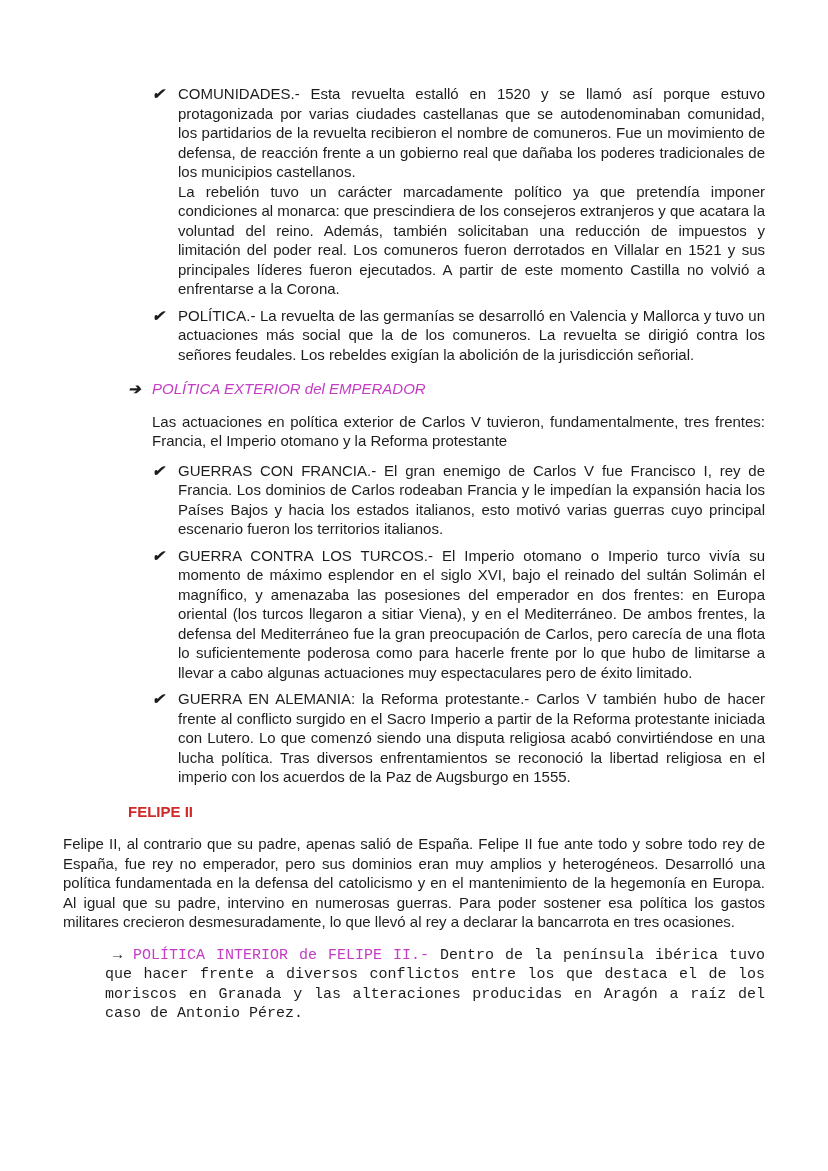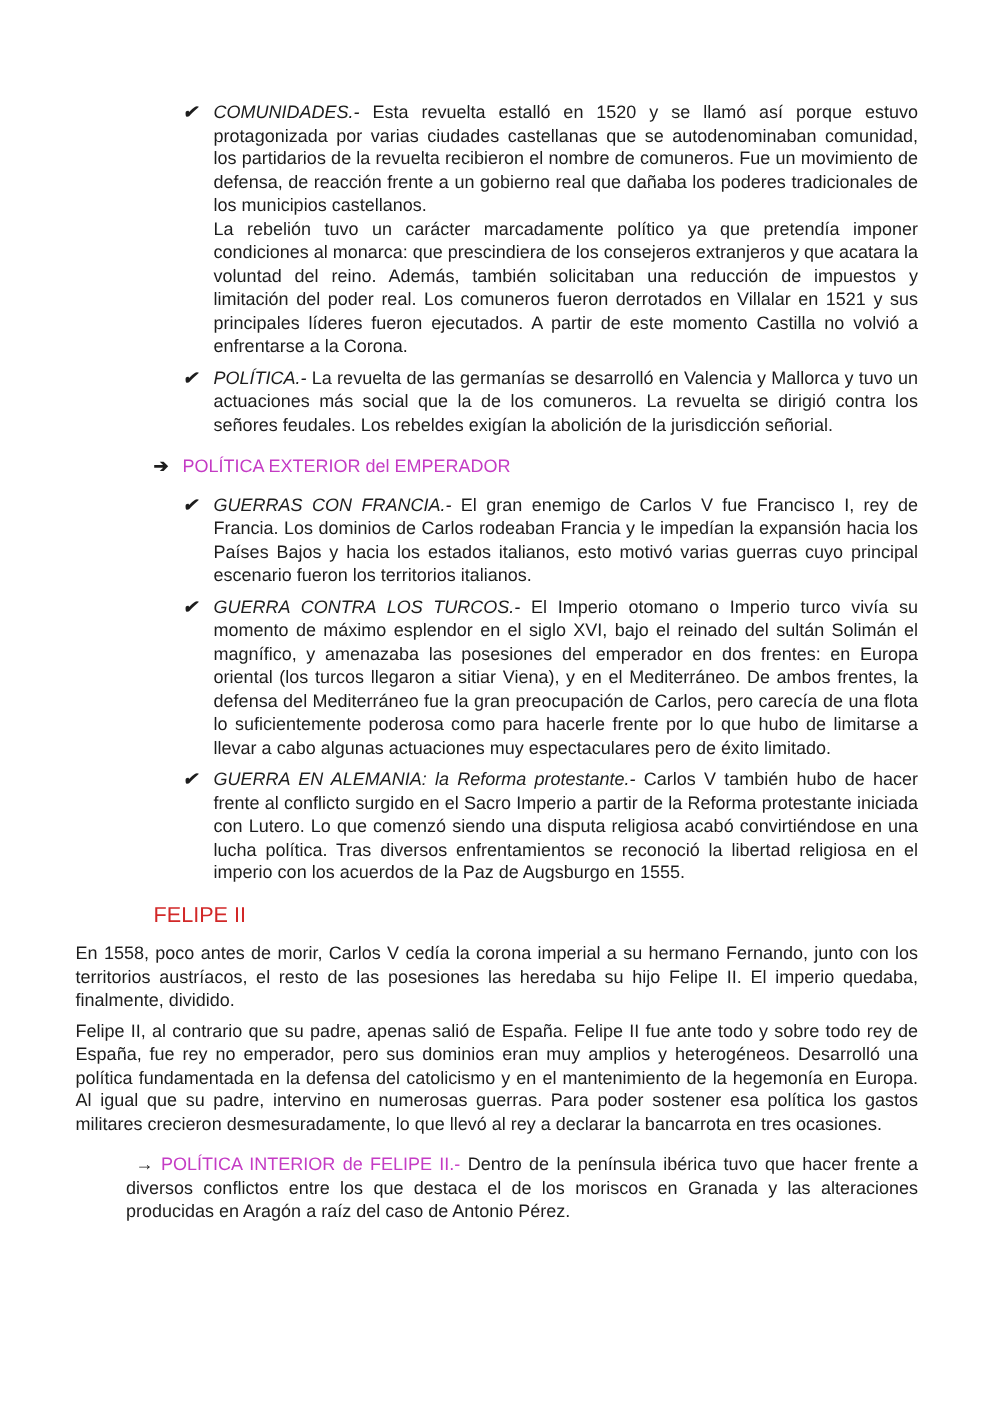--- a/index.html
+++ b/index.html
@@ -36,54 +36,56 @@
     font-style: italic;
   }
   .bullet .bullet-text { flex: 1; }
   .bullet .bullet-text p { margin: 0; }
 
   
   .arrow-heading {
     margin: 15px 0 13px 0;
     padding-left: 65px;
     font-weight: normal;
+    font-style: italic;
   }
   .arrow-heading .arrow {
     display: inline-block;
     width: 24px;
     color: #1d1d1d;
     font-weight: bold;
   }
   .magenta-h { color: #c43bc4; }
 
   
   .indent-para { margin: 0 0 10px 0; padding-left: 89px; }
 
   
   .red-h {
     margin: 15px 0 13px 0;
     padding-left: 65px;
     color: #d22828;
-    font-weight: normal;
-    font-size: 18px;
+    font-weight: bold;
+    font-size: 15px;
     line-height: 19.5px;
   }
 
   .body-para { margin: 0 0 6px 0; }
 
   
   .interior-para {
     margin: 14px 0 0 0;
     padding-left: 42px;
     text-indent: 8px;
+    font-family: Liberation Mono, monospace;
   }
 
   
   .seg-normal { }
-  .seg-italic { font-style: italic; }
+  .seg-italic { }
   .seg-bold { font-weight: normal; }
   .seg-magenta { color: #c43bc4; }
   .seg-arrow { font-weight: bold; color: #1d1d1d; }
 </style>
 </head>
 <body>
 
 <div class="page">
 
   <div class="bullet">
@@ -98,20 +100,21 @@
     <span class="marker">✔</span>
     <div class="bullet-text">
       <p class="jp"><span class="seg-italic">POLÍTICA.-</span><span class="seg-normal">  La revuelta de las germanías se desarrolló en Valencia y Mallorca y tuvo un actuaciones más social que la de los comuneros. La revuelta se dirigió contra los señores feudales. Los rebeldes exigían la abolición de la jurisdicción señorial.</span></p>
     </div>
   </div>
 
   <div class="arrow-heading">
     <span class="arrow">➔</span><span class="magenta-h">POLÍTICA EXTERIOR del EMPERADOR</span>
   </div>
 
+  <p class="jp indent-para"><span class="seg-normal">Las actuaciones en política exterior de Carlos V tuvieron, fundamentalmente, tres frentes: Francia, el Imperio otomano y la Reforma protestante</span></p>
 
   <div class="bullet">
     <span class="marker">✔</span>
     <div class="bullet-text">
       <p class="jp"><span class="seg-italic">GUERRAS CON FRANCIA.-</span><span class="seg-normal"> El gran enemigo de Carlos V fue Francisco I, rey de Francia. Los dominios de Carlos rodeaban Francia y le impedían la expansión hacia los Países Bajos y hacia los estados italianos, esto motivó varias guerras cuyo principal escenario fueron los territorios italianos.</span></p>
     </div>
   </div>
 
   <div class="bullet">
     <span class="marker">✔</span>
@@ -122,18 +125,17 @@
 
   <div class="bullet">
     <span class="marker">✔</span>
     <div class="bullet-text">
       <p class="jp"><span class="seg-italic">GUERRA EN ALEMANIA: la Reforma protestante.-</span><span class="seg-normal"> Carlos V también hubo de hacer frente al conflicto surgido en el Sacro Imperio a partir de la Reforma protestante iniciada con Lutero. Lo que comenzó siendo una disputa religiosa acabó convirtiéndose en una lucha política. Tras diversos enfrentamientos se reconoció la libertad religiosa en el imperio con los acuerdos de la </span><span class="seg-bold">Paz de Augsburgo</span><span class="seg-normal"> en 1555.</span></p>
     </div>
   </div>
 
   <h2 class="red-h">FELIPE II</h2>
 
-  <p class="jp body-para"><span class="seg-normal">En 1558, poco antes de morir, Carlos V cedía la corona imperial a su hermano Fernando, junto con los territorios austríacos, el resto de las posesiones las heredaba su hijo Felipe II. El imperio quedaba, finalmente, dividido.</span></p>
   <p class="jp body-para"><span class="seg-normal">Felipe II, al contrario que su padre, apenas salió de España. Felipe II fue ante todo y sobre todo rey de España, </span><span class="seg-bold">fue rey no emperador</span><span class="seg-normal">, pero sus dominios eran muy amplios y heterogéneos. Desarrolló una política fundamentada en la defensa del catolicismo y en el mantenimiento de la hegemonía en Europa. Al igual que su padre, intervino en numerosas guerras. Para poder sostener esa política los gastos militares crecieron desmesuradamente, lo que llevó al rey a declarar la bancarrota en tres ocasiones.</span></p>
 
   <p class="jp interior-para"><span class="seg-arrow">→ </span><span class="seg-magenta">POLÍTICA INTERIOR de FELIPE II.-</span><span class="seg-normal"> Dentro de la península ibérica tuvo que hacer frente a diversos conflictos entre los que destaca el de los moriscos en Granada y las alteraciones producidas en Aragón a raíz del caso de Antonio Pérez.</span></p>
 
 </div>
 
 </body></html>

